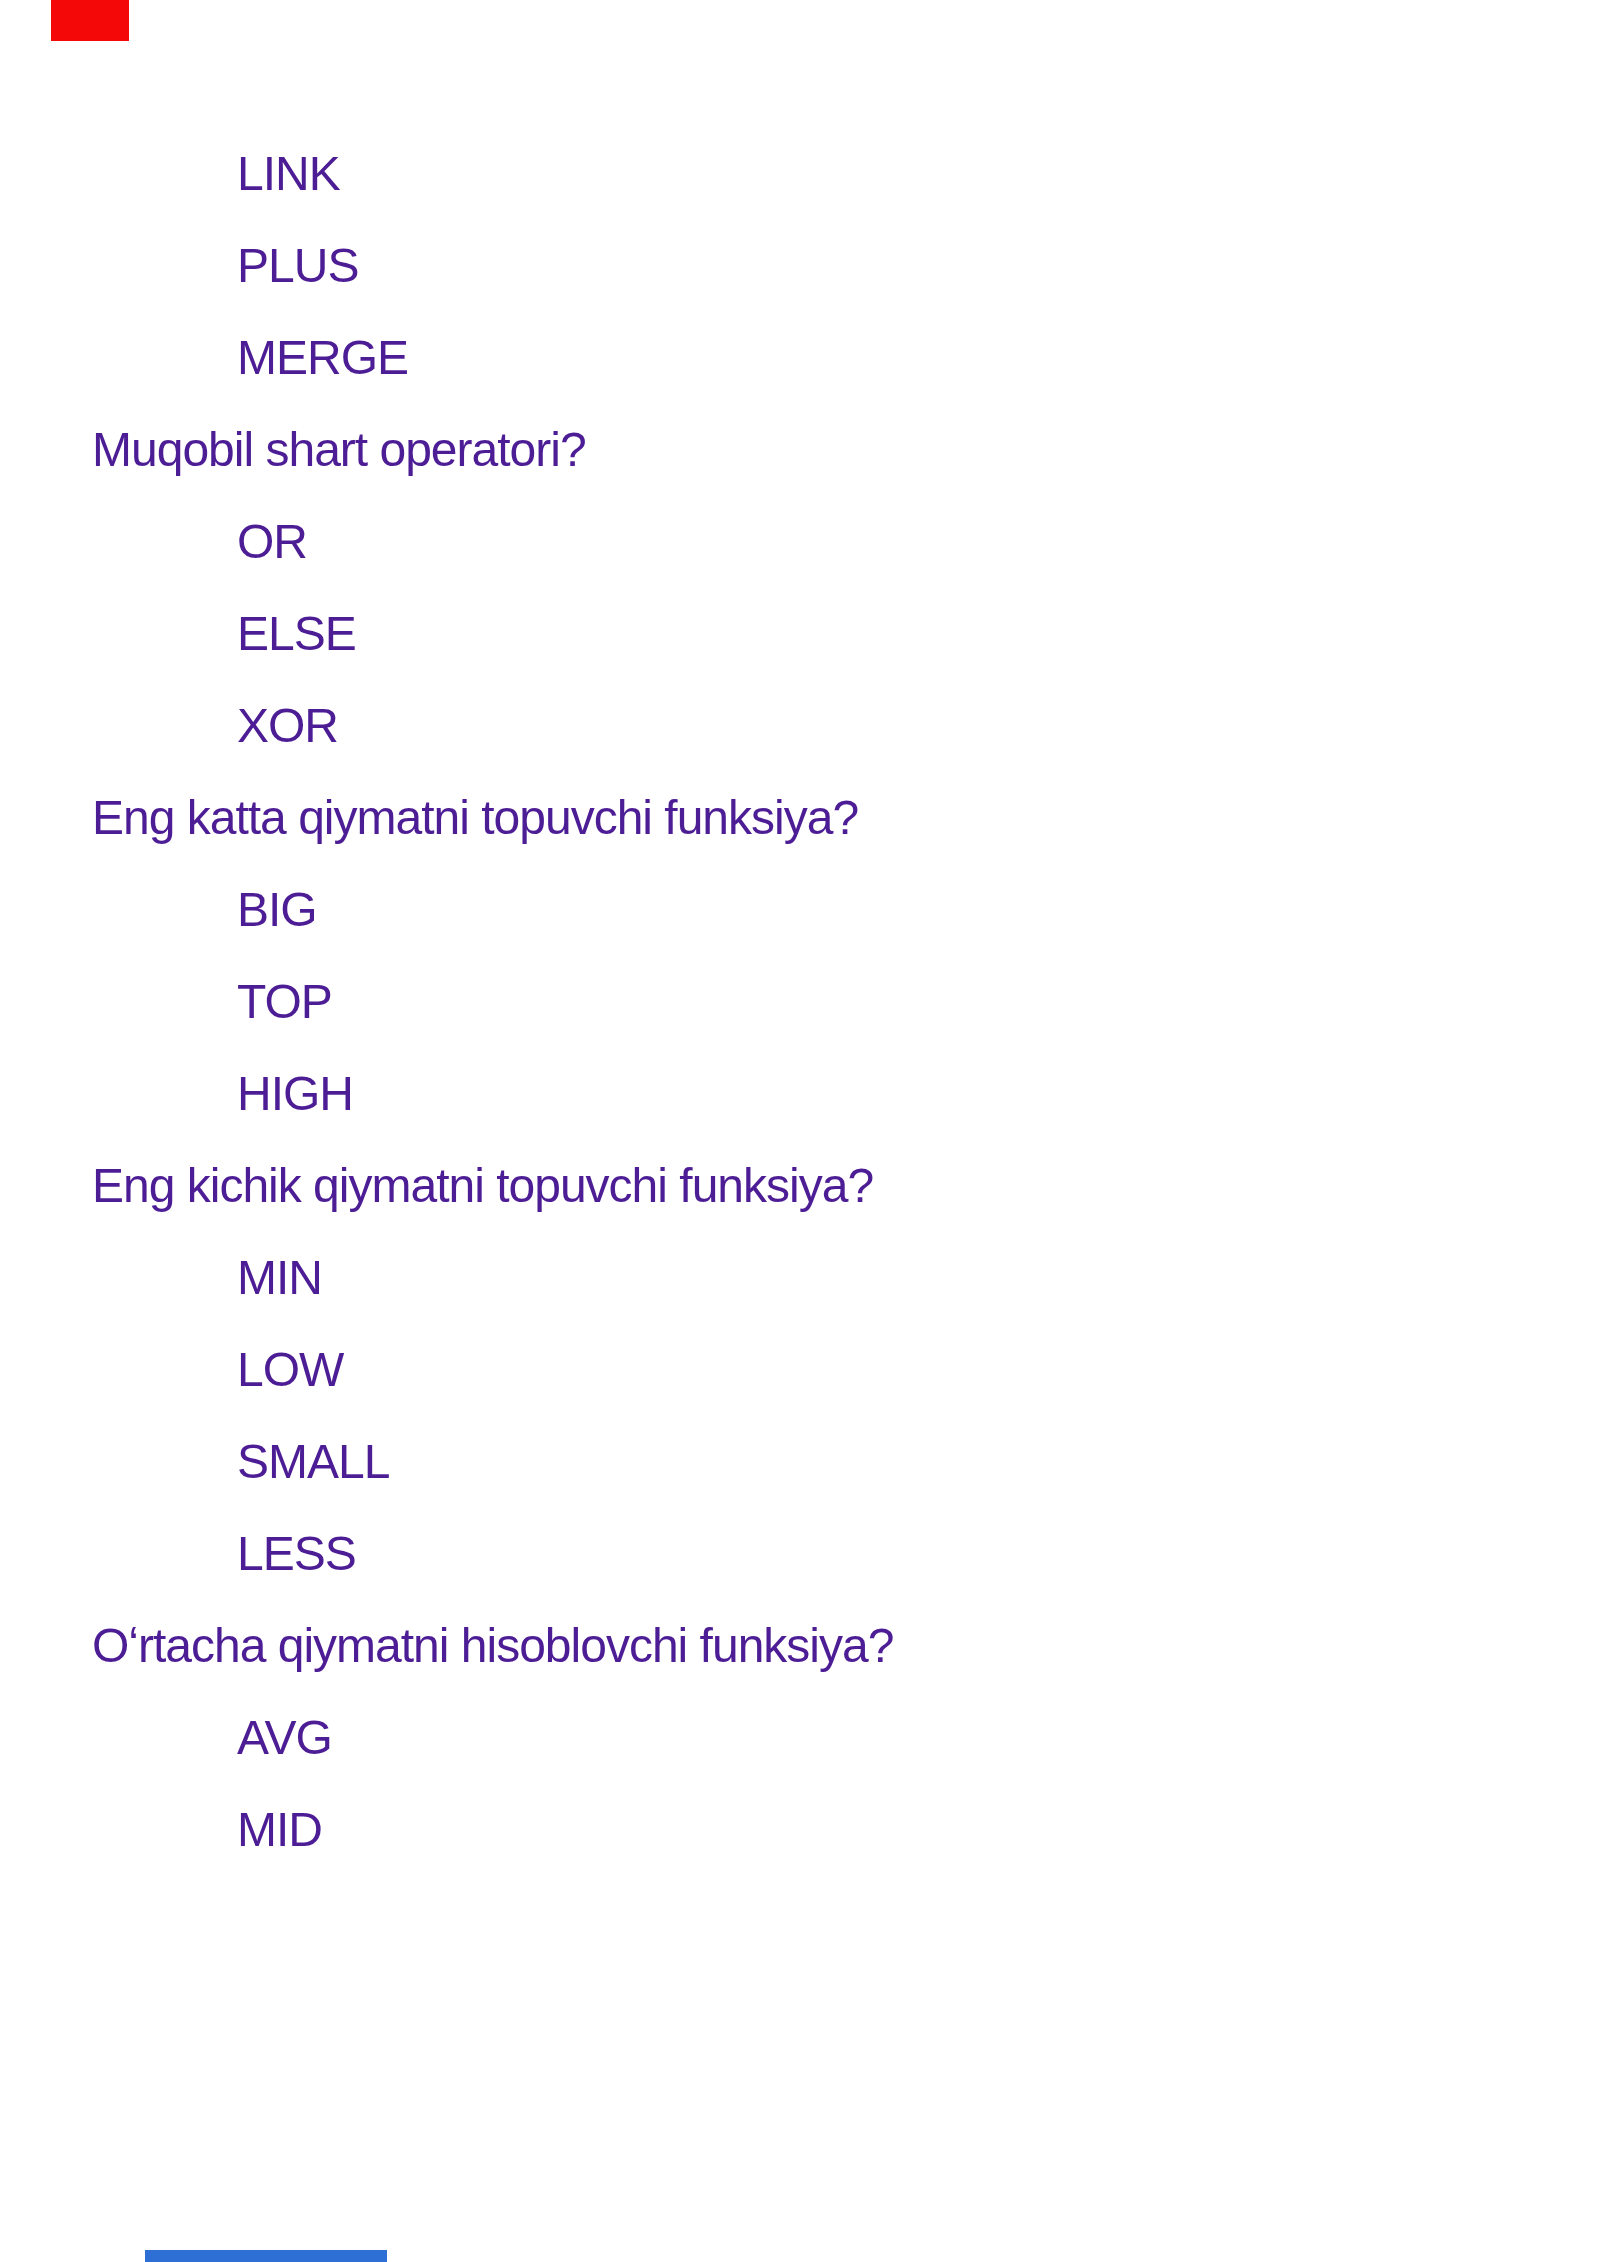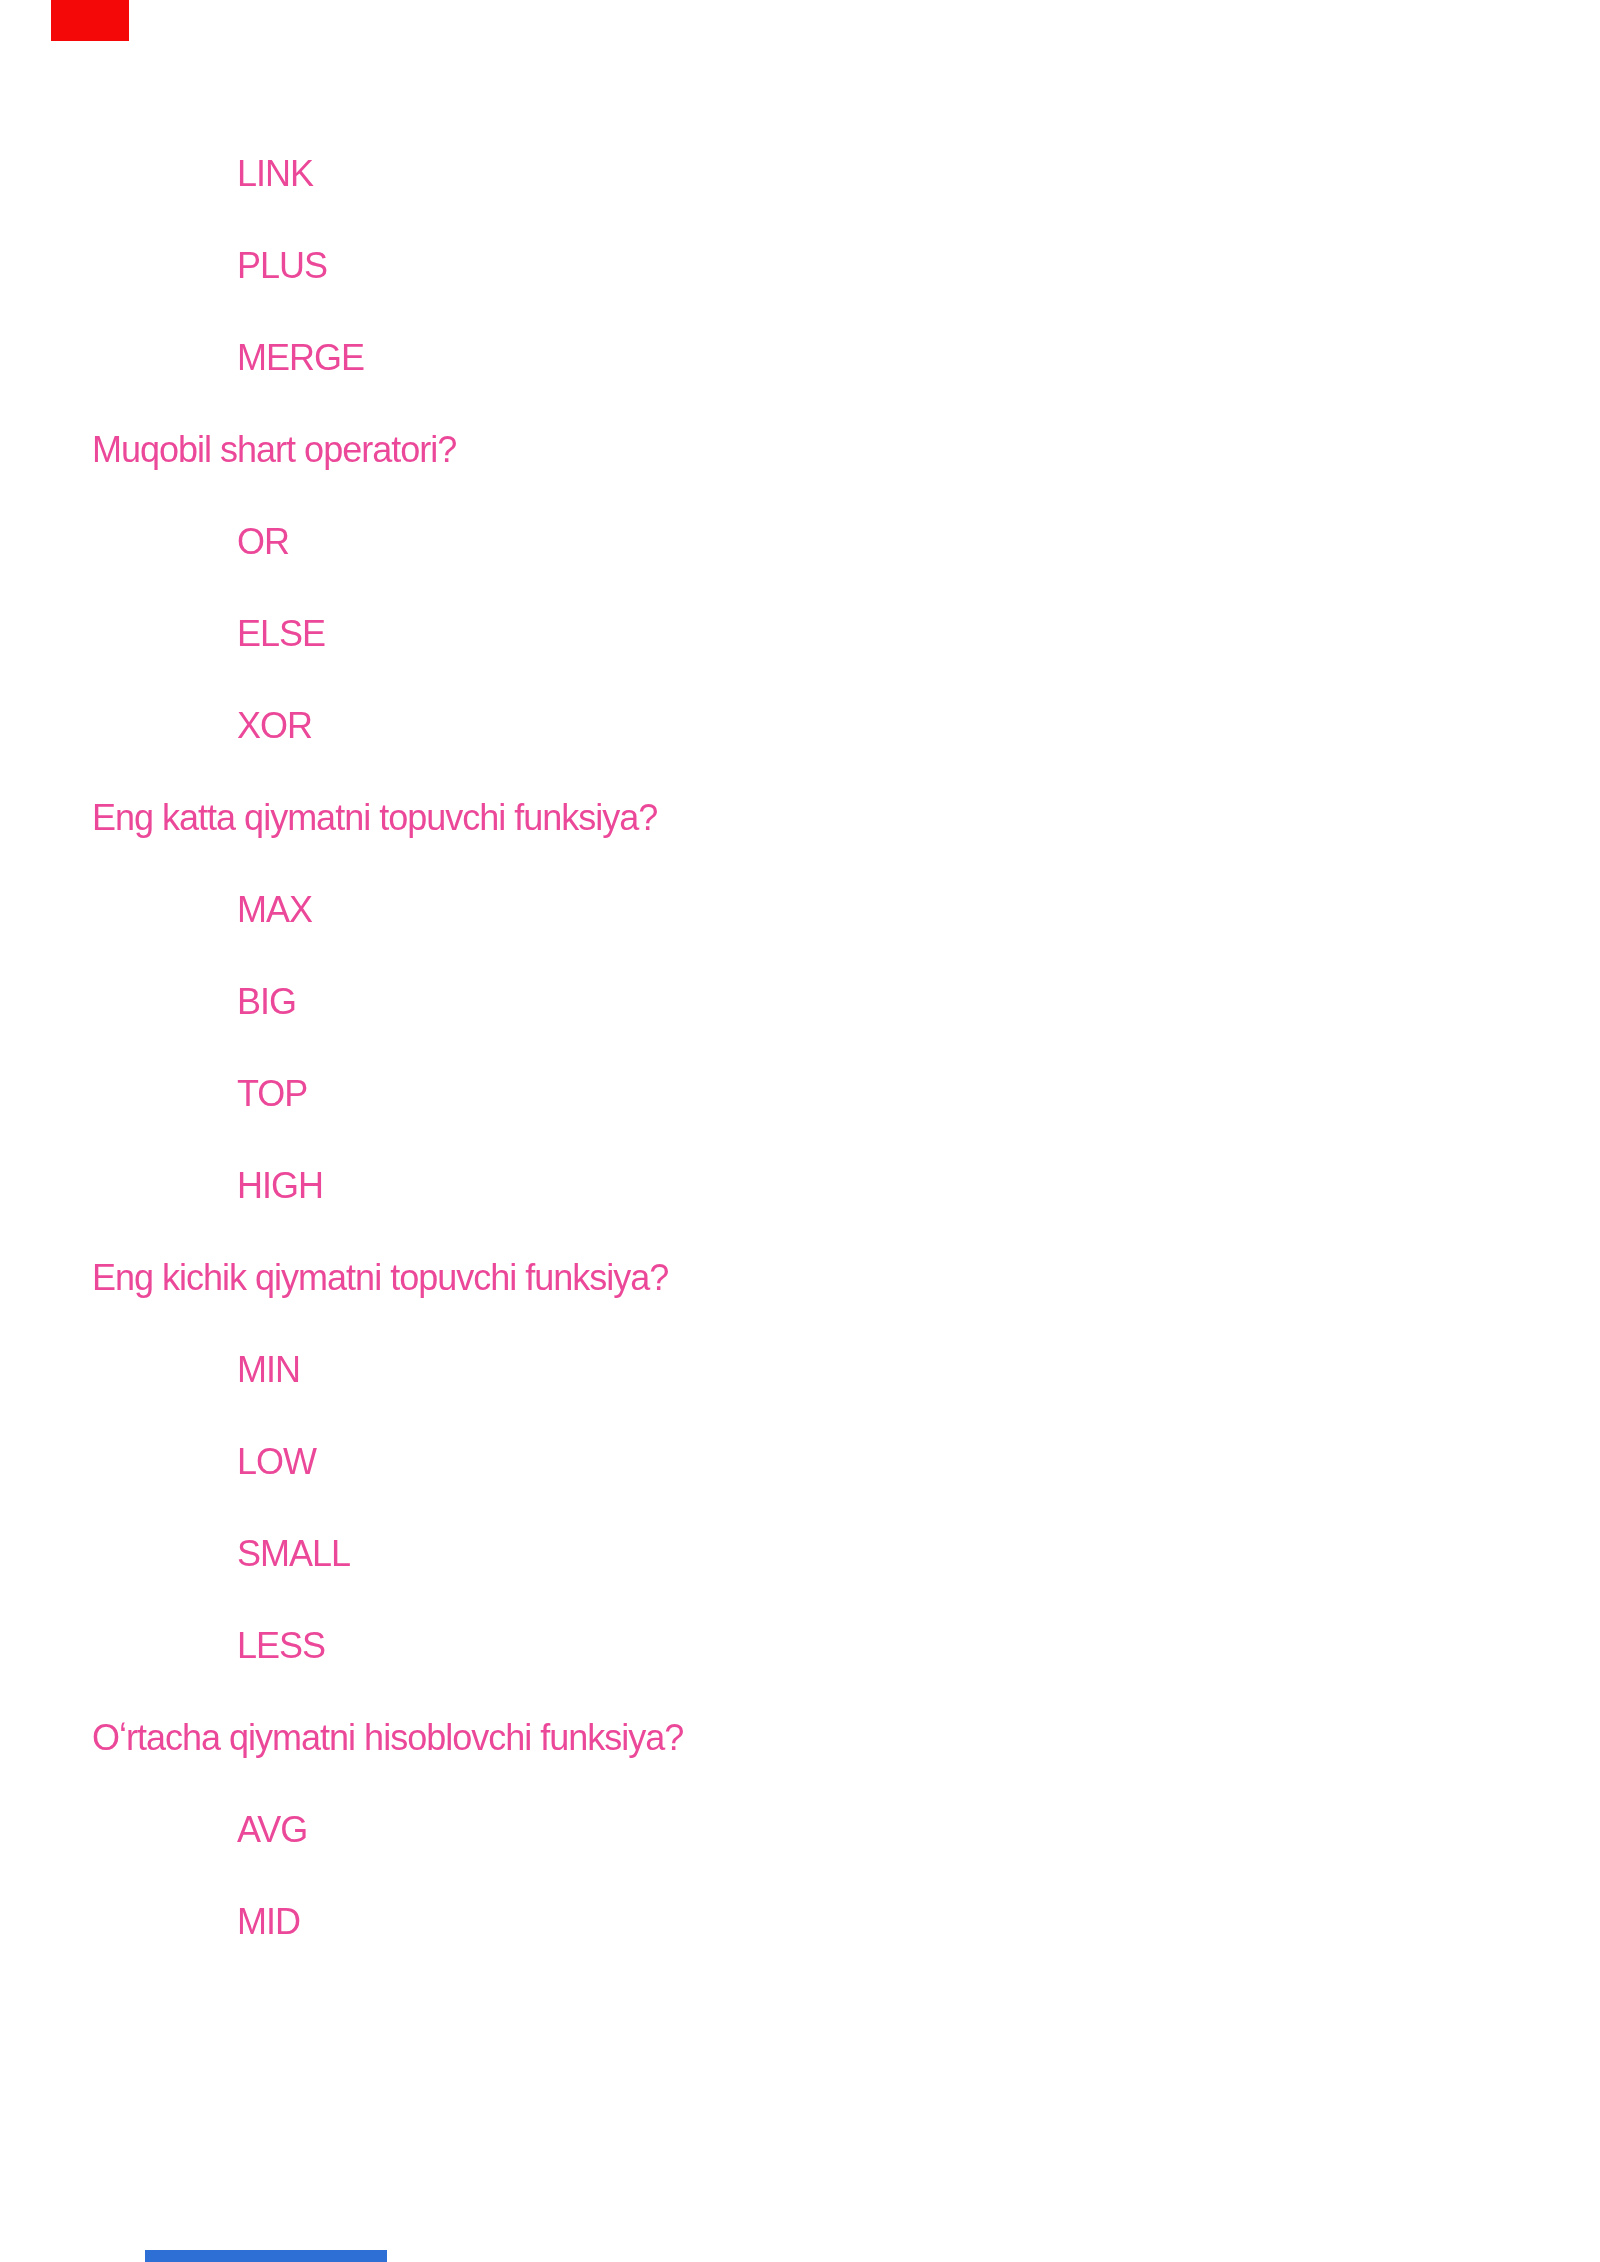--- a/index.html
+++ b/index.html
@@ -37,23 +37,23 @@
   }
   .doc {
     position: absolute;
     top: 128px;
     left: 0;
     right: 0;
   }
   .row {
     height: 92px;
     line-height: 92px;
-    font-size: 36px;
+    font-size: 48px;
     letter-spacing: -1px;
-    color: #ec4899;
+    color: #4c1d95;
     white-space: pre;
   }
   .question {
     padding-left: 92px;
   }
   .option {
     padding-left: 237px;
   }
 </style>
 </head>
@@ -68,21 +68,20 @@
     <div class="row option">LINK</div>
     <div class="row option">PLUS</div>
     <div class="row option">MERGE</div>
 
     <div class="row question">Muqobil shart operatori?</div>
     <div class="row option">OR</div>
     <div class="row option">ELSE</div>
     <div class="row option">XOR</div>
 
     <div class="row question">Eng katta qiymatni topuvchi funksiya?</div>
-    <div class="row option">MAX</div>
     <div class="row option">BIG</div>
     <div class="row option">TOP</div>
     <div class="row option">HIGH</div>
 
     <div class="row question">Eng kichik qiymatni topuvchi funksiya?</div>
     <div class="row option">MIN</div>
     <div class="row option">LOW</div>
     <div class="row option">SMALL</div>
     <div class="row option">LESS</div>
 

